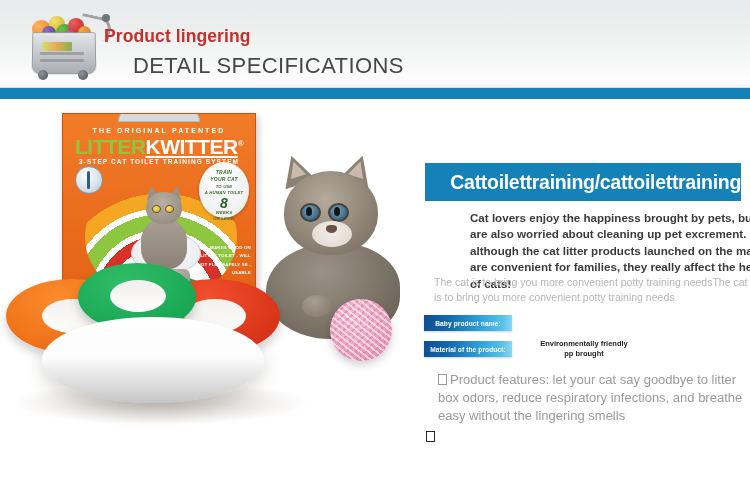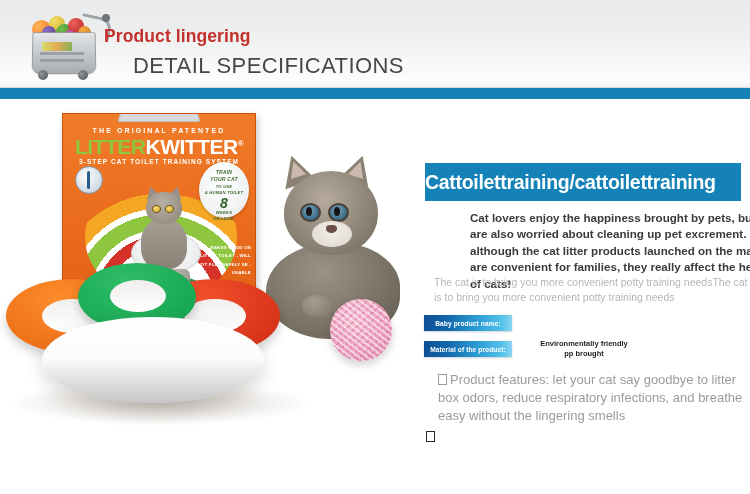--- a/index.html
+++ b/index.html
@@ -162,21 +162,21 @@
     position: absolute;
     left: 0; top: 22px; width: 100%;
     text-align: center;
     font-size: 21px;
     font-weight: bold;
     letter-spacing: -0.5px;
     line-height: 1;
     white-space: nowrap;
   }
   .box-brand .lit { color: #8ec63f; }
-  .box-brand .kwi { color: #ffffff; }
+  .box-brand .kwi { color: #ffffff; text-decoration: underline; }
   .box-brand .reg { font-size: 8px; vertical-align: super; color:#ffffff; }
   .box-sub {
     position: absolute;
     left: 0; top: 44px; width: 100%;
     text-align: center;
     font-size: 6.5px;
     letter-spacing: 1.1px;
     color: #ffffff;
     font-weight: bold;
   }
@@ -430,21 +430,21 @@
     left: 424px; top: 99px;
     width: 320px; height: 395px;
   }
   .title-banner {
     position: absolute;
     left: 1px; top: 64px;
     width: 316px; height: 38px;
     background: #1482b7;
     display: flex;
     align-items: center;
-    justify-content: flex-start;
+    justify-content: flex-end;
   }
   .title-banner span {
     color: #ffffff;
     font-size: 19.5px;
     font-weight: bold;
     letter-spacing: -0.3px;
     white-space: nowrap;
   }
   .intro-para {
     position: absolute;

